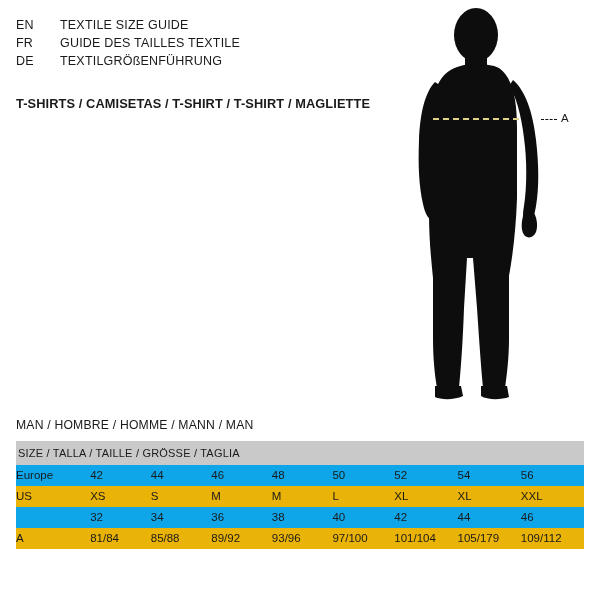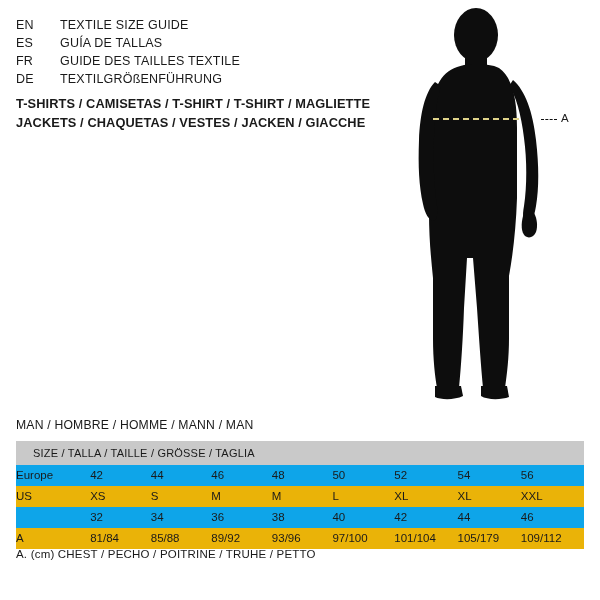--- a/index.html
+++ b/index.html
@@ -107,21 +107,21 @@
   table.size-table td {
     padding: 3px 0 3px 0;
     text-align: left;
     vertical-align: middle;
     line-height: 15px;
   }
   tr.row-head td {
     background: #c9c9c9;
     font-size: 11px;
     letter-spacing: 0.2px;
-    padding-left: 17px;
+    padding-left: 2px;
     height: 18px;
   }
   tr.row-shade td {
     background: #0ea5e9;
   }
   tr.row-plain td {
     background: #eab308;
   }
   td.col-label {
     width: 84px;
@@ -142,38 +142,33 @@
 </style>
 </head>
 <body>
 
 <div class="page">
 
   <div class="lang-block">
     <div class="lang-row">
       <span class="lang-code">EN</span>
       <span class="lang-text">TEXTILE SIZE GUIDE</span>
-    </div>
-    <div class="lang-row">
-      <span class="lang-code">ES</span>
-      <span class="lang-text">GUÍA DE TALLAS</span>
     </div>
     <div class="lang-row">
       <span class="lang-code">FR</span>
       <span class="lang-text">GUIDE DES TAILLES TEXTILE</span>
     </div>
     <div class="lang-row">
       <span class="lang-code">DE</span>
       <span class="lang-text">TEXTILGRÖßENFÜHRUNG</span>
     </div>
   </div>
 
   <div class="cat-block">
     <div class="cat-line">T-SHIRTS / CAMISETAS / T-SHIRT / T-SHIRT / MAGLIETTE</div>
-    <div class="cat-line">JACKETS / CHAQUETAS / VESTES / JACKEN / GIACCHE</div>
   </div>
 
   <div class="figure-wrap">
     <svg class="figure-svg" width="205" height="400" viewBox="0 0 205 400" xmlns="http://www.w3.org/2000/svg">
       <g fill="#0d0d0d">
 
         <ellipse cx="81" cy="27" rx="22" ry="27"></ellipse>
 
         <rect x="70" y="48" width="22" height="14"></rect>
 
@@ -276,15 +271,14 @@
         <td class="cell">89/92</td>
         <td class="cell">93/96</td>
         <td class="cell">97/100</td>
         <td class="cell">101/104</td>
         <td class="cell">105/179</td>
         <td class="cell">109/112</td>
       </tr>
     </tbody>
   </table>
 
-  <div class="footnote">A. (cm) CHEST / PECHO / POITRINE / TRUHE / PETTO</div>
 
 </div>
 
 </body></html>

